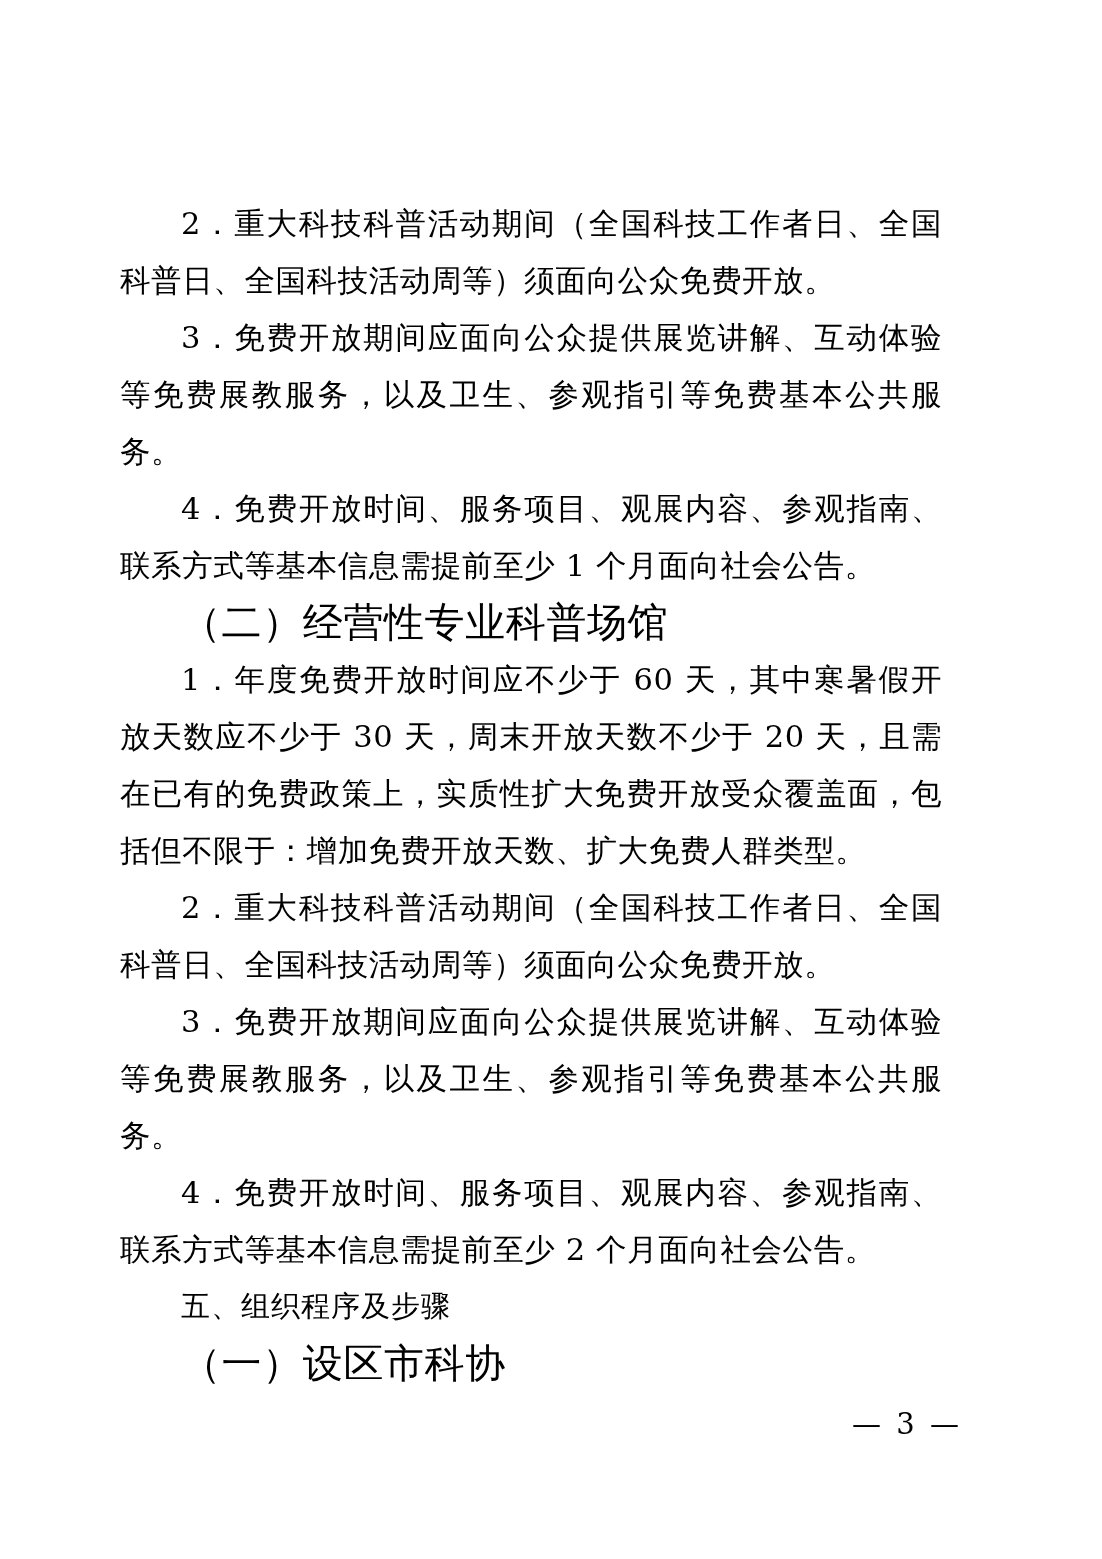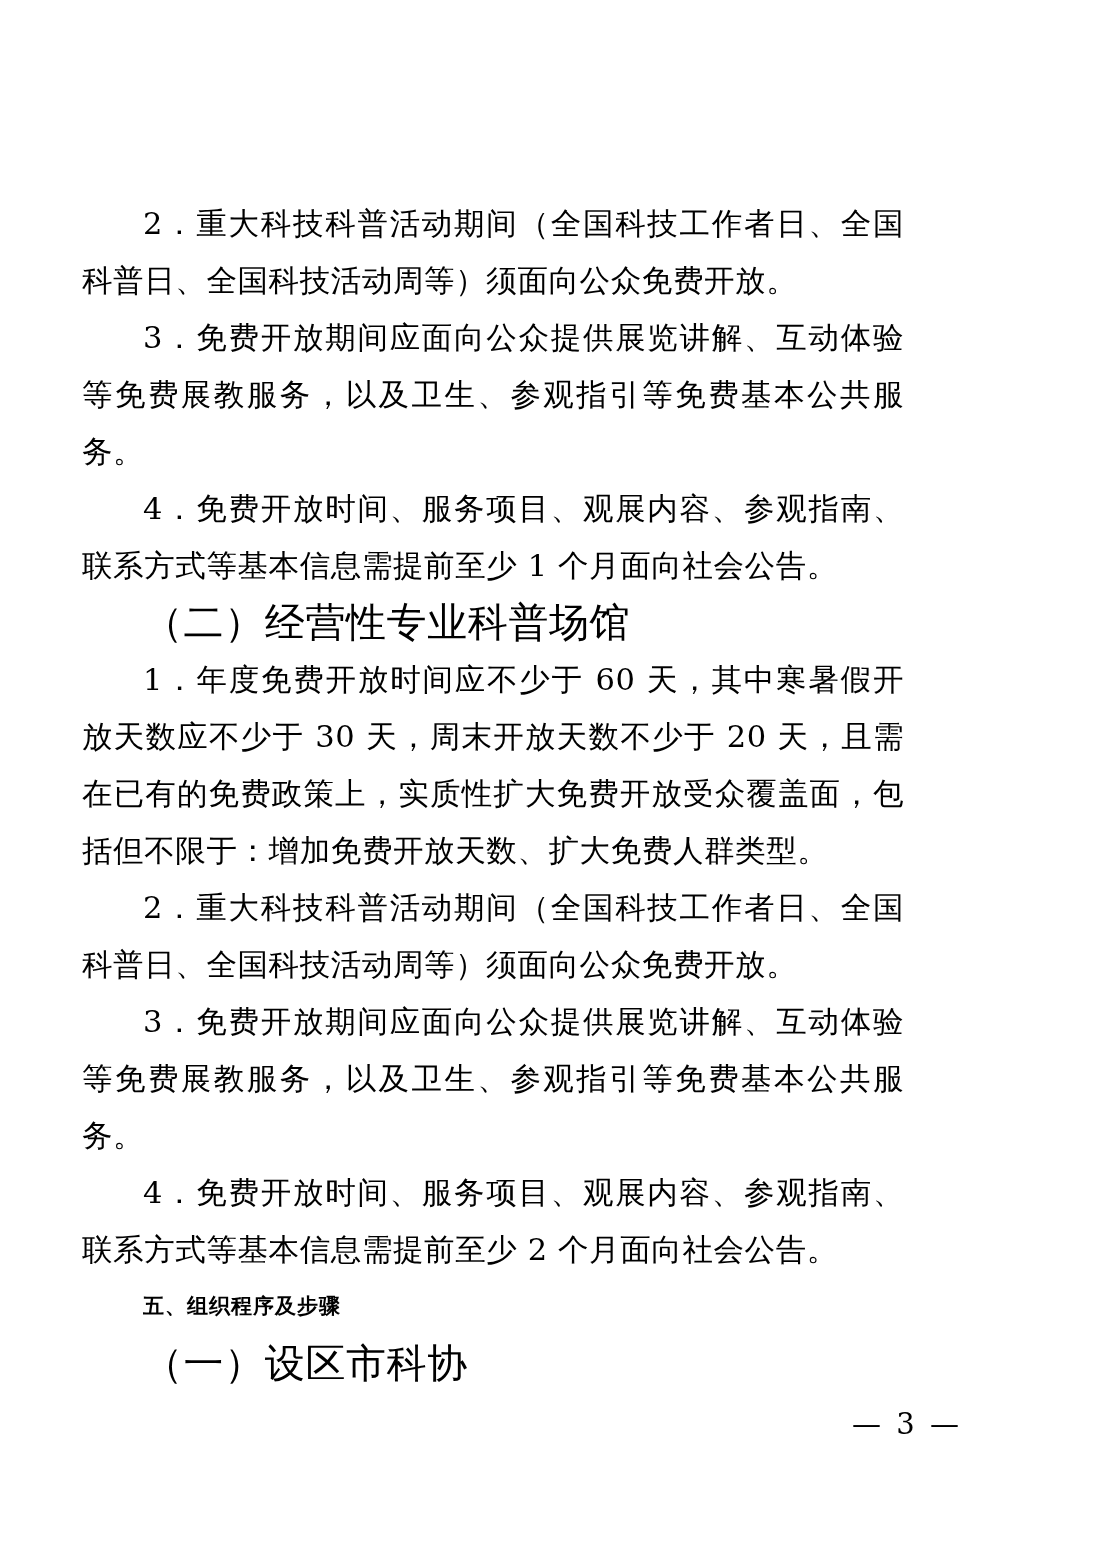--- a/index.html
+++ b/index.html
@@ -13,39 +13,39 @@
     font-family: "DejaVu Serif", "Liberation Serif", serif;
     color: #000000;
     position: relative;
     overflow: hidden;
   }
   .page {
     position: relative;
     width: 1102px;
     height: 1559px;
     box-sizing: border-box;
-    padding: 195px 140px 0 82px;
+    padding: 195px 140px 0 120px;
   }
   .doc-body {
     width: 822px;
   }
   p.para {
     margin: 0 0 0 0;
     font-size: 30.5px;
     line-height: 57px;
     text-align: justify;
     text-justify: inter-ideograph;
     letter-spacing: 0.6px;
     text-indent: 61px;
   }
   p.heading {
     margin: 0;
-    font-size: 21px;
+    font-size: 29px;
     line-height: 57px;
-    font-weight: bold;
+    font-weight: normal;
     text-indent: 61px;
     letter-spacing: 1px;
     font-family: "DejaVu Sans", "Liberation Sans", sans-serif;
   }
   p.subheading {
     margin: 0;
     font-size: 40px;
     line-height: 57px;
     text-indent: 61px;
     letter-spacing: 0.6px;

